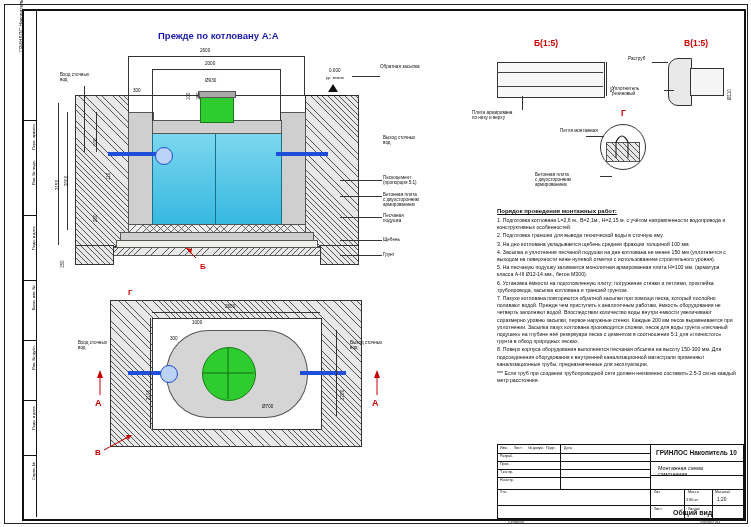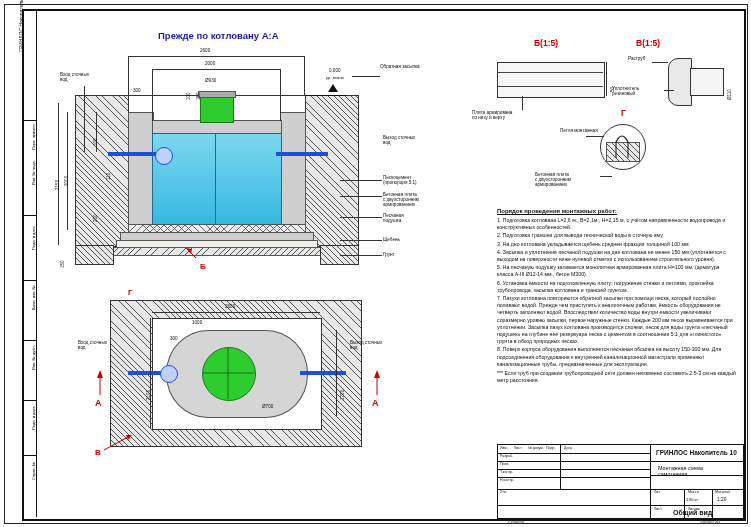--- a/index.html
+++ b/index.html
@@ -170,21 +170,21 @@
     <div class="line" style="left:497px;top:72px;width:106px;height:1px;background:#444;"></div>
     <div class="line" style="left:497px;top:86px;width:106px;height:1px;background:#444;"></div>
     <div class="lblbox" style="left:472px;top:110px;width:66px;white-space:pre-line;">Плита армирована
 по низу и верху</div>
     <div class="line" style="left:522px;top:96px;width:1px;height:14px;background:#333;"></div>
     <div class="lbl rot90" style="left:610px;top:92px;">50</div>
     <div class="dimv" style="left:606px;top:62px;height:34px;"></div>
   </div>
 
   <div>
-    <div class="txt red" style="left:636px;top:38px;font-size:8.5px;font-weight:bold;">В(1:5)</div>
+    <div class="txt red" style="left:684px;top:38px;font-size:8.5px;font-weight:bold;">В(1:5)</div>
     <div style="position:absolute;left:668px;top:58px;width:22px;height:46px;background:#e9e9e9;border:1px solid #333;border-radius:10px 0 0 10px;"></div>
     <div style="position:absolute;left:690px;top:68px;width:32px;height:26px;background:#f5f5f5;border:1px solid #333;"></div>
     <div class="lbl" style="left:628px;top:56px;">Раструб</div>
     <div class="line" style="left:652px;top:62px;width:16px;height:1px;background:#333;"></div>
     <div class="lblbox" style="left:612px;top:86px;width:54px;white-space:pre-line;">Уплотнитель
 резиновый</div>
     <div class="line" style="left:664px;top:90px;width:10px;height:1px;background:#333;"></div>
     <div class="lbl rot90" style="left:727px;top:100px;">Ø110</div>
     <div class="dimv" style="left:723px;top:68px;height:26px;"></div>
   </div>

